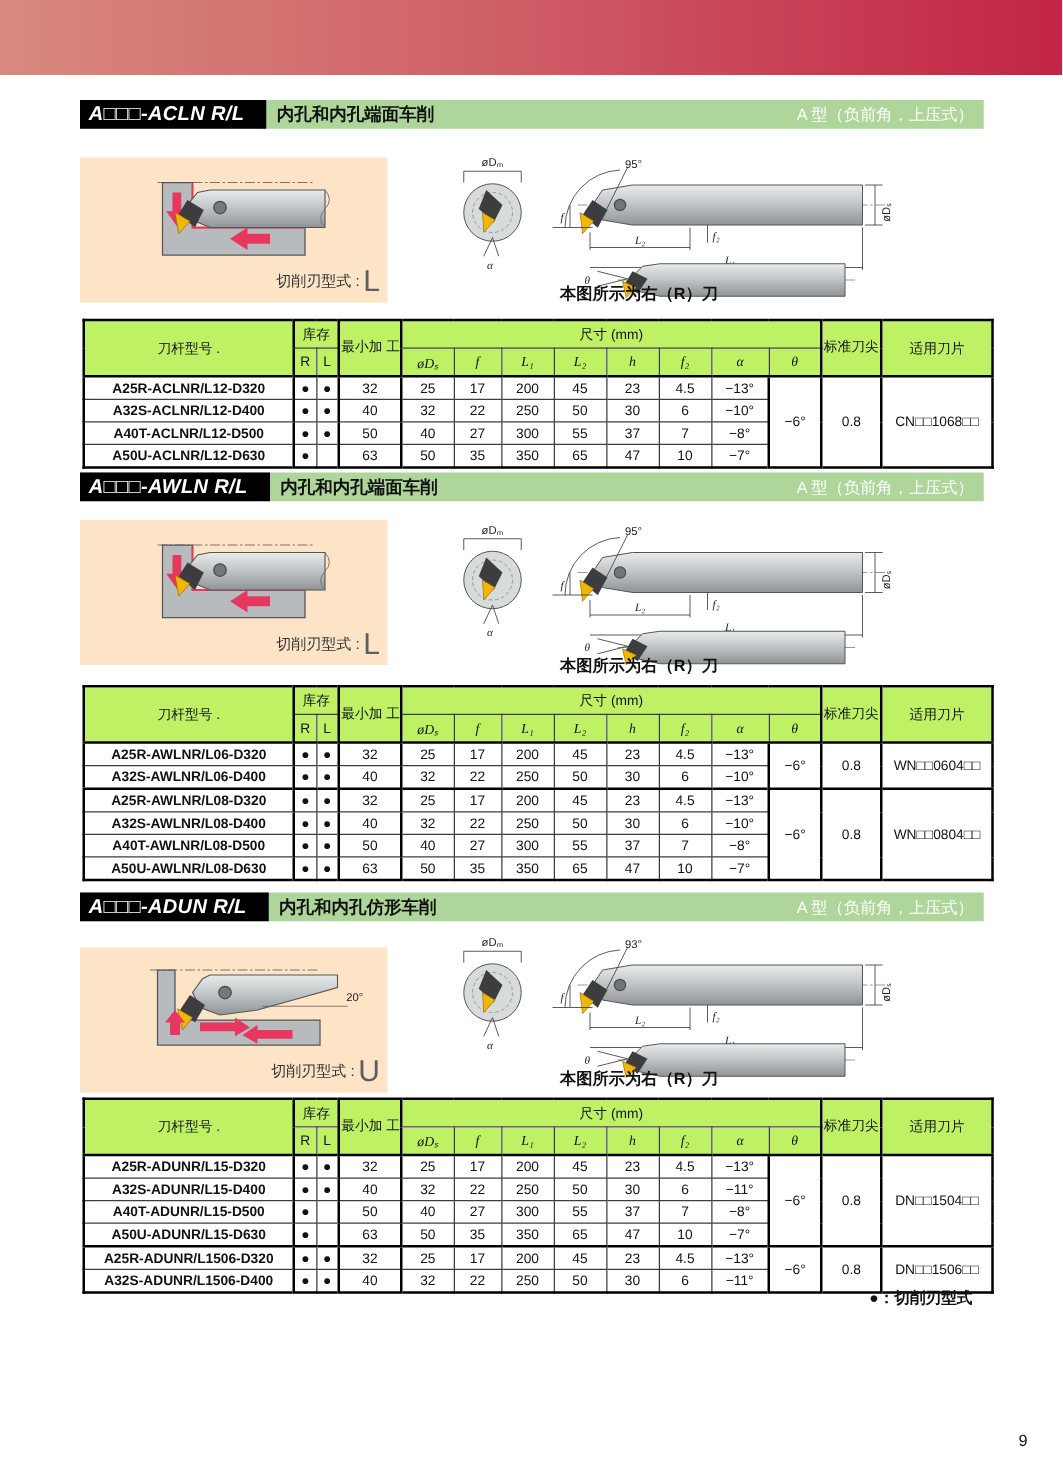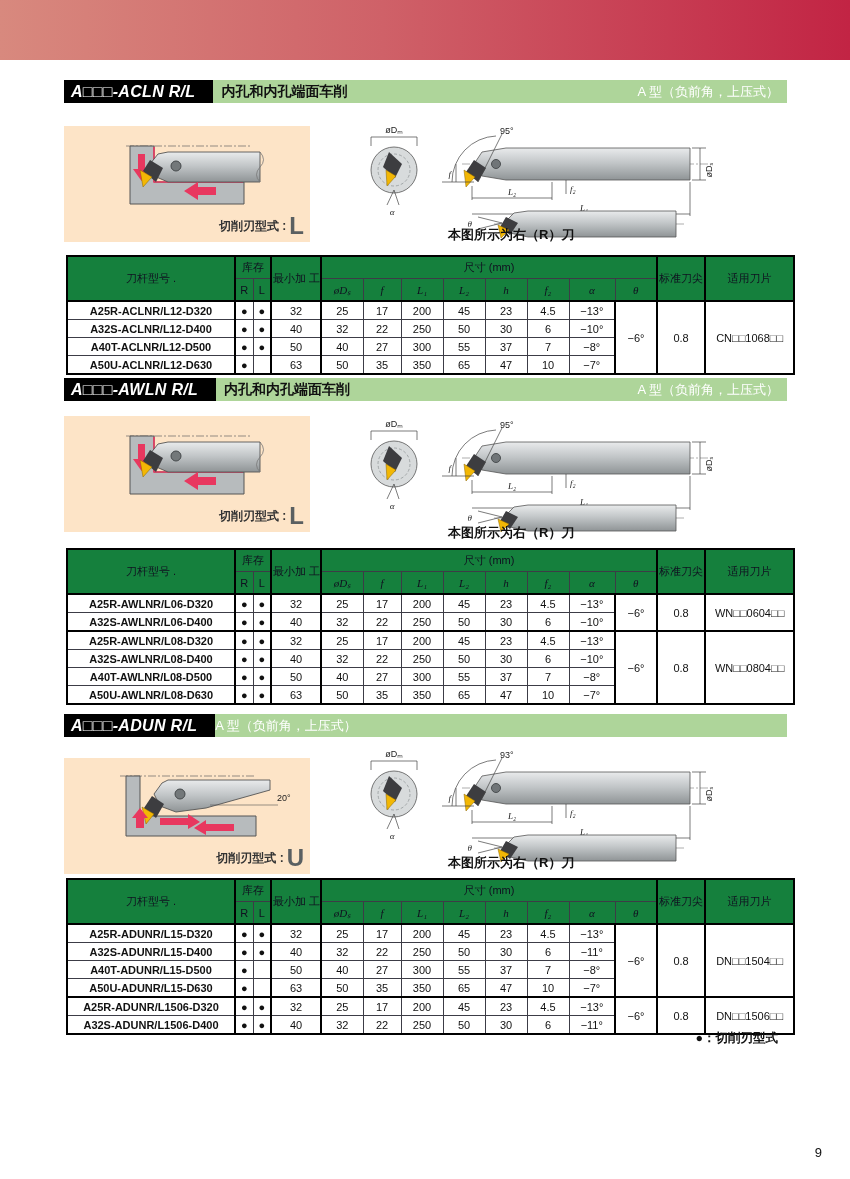--- a/index.html
+++ b/index.html
@@ -10,32 +10,32 @@
 
   
   .sec-header { position:absolute; left:64px; width:723px; height:23px; background:#aed59a; display:flex; align-items:stretch; }
   .code-box { background:#000; color:#fff; font-weight:bold; font-style:italic; font-size:16px;
               line-height:23px; padding:0 18px 0 7px; white-space:nowrap; letter-spacing:0.3px; }
   .subtitle { font-weight:bold; font-size:14px; line-height:23px; padding-left:8px; flex:1; color:#111; }
   .type-label { color:#fff; font-size:13px; line-height:23px; padding-right:8px; white-space:nowrap; }
 
   
   .cream { position:absolute; left:64px; width:246px; height:116px; background:#fde4c7; }
-  .edge-label { position:absolute; right:6px; bottom:2px; font-size:12px; color:#333;font-weight:bold; }
+  .edge-label { position:absolute; right:6px; bottom:2px; font-size:12px; color:#333; }
   .edge-letter { font-size:24px; color:#5a5f61; vertical-align:-4px; padding-left:3px; }
 
   .tech-wrap { position:absolute; left:356px; width:434px; }
   .hand-note { position:absolute; right:62px; width:340px; font-weight:bold; font-size:13px; color:#111; }
 
   
   .tbl-wrap { position:absolute; left:66px; }
   table.spec { border-collapse:collapse; table-layout:fixed; width:727px; border:2px solid #000; background:#fff; }
   table.spec td { border:1px solid #3c3c46; font-size:11px; text-align:center; padding:0 1px; height:17px;
                   overflow:hidden; white-space:nowrap; }
-  table.spec tr.h1 td, table.spec tr.h2 td { background:#15803d; font-size:11px; height:21px; color:#101020; }
+  table.spec tr.h1 td, table.spec tr.h2 td { background:#bef264; font-size:11px; height:21px; color:#101020; }
   td.pre { white-space:pre-line; font-size:10px; line-height:1.15; }
   td.model { text-align:left; padding-left:4px; font-weight:bold; font-size:11.5px; }
   td.dot { font-size:10px; }
   td.sym { font-style:italic; font-family:"Liberation Serif",serif; font-size:12px; }
   .bl2 { border-left:2px solid #000 !important; }
   tr.first > td, tr.gsep > td { border-top:2px solid #000 !important; }
 
   .stock-note { position:absolute; right:72px; top:1030px; font-size:12.5px; font-weight:bold; }
   .page-num { position:absolute; right:28px; top:1145px; font-size:13px; }
 
@@ -463,20 +463,21 @@
       <td>47</td>
       <td>10</td>
       <td>−7°</td>
     </tr>
   </tbody>
       </table>
   </div>
 
   <div class="sec-header" style="top:714px">
     <div class="code-box">A□□□-ADUN R/L</div>
+    <div class="subtitle">内孔和内孔仿形车削</div>
     <div class="type-label">A 型（负前角，上压式）</div>
   </div>
 
   <div class="cream" style="top:758px">
     <svg width="246" height="116" viewBox="0 0 246 116">
       <defs>
           <linearGradient id="ibg2" x1="0" y1="0" x2="0" y2="1">
         <stop offset="0" stop-color="#e9ebec"></stop>
             <stop offset="0.45" stop-color="#c3c7c9"></stop>
             <stop offset="1" stop-color="#8f9496"></stop>

